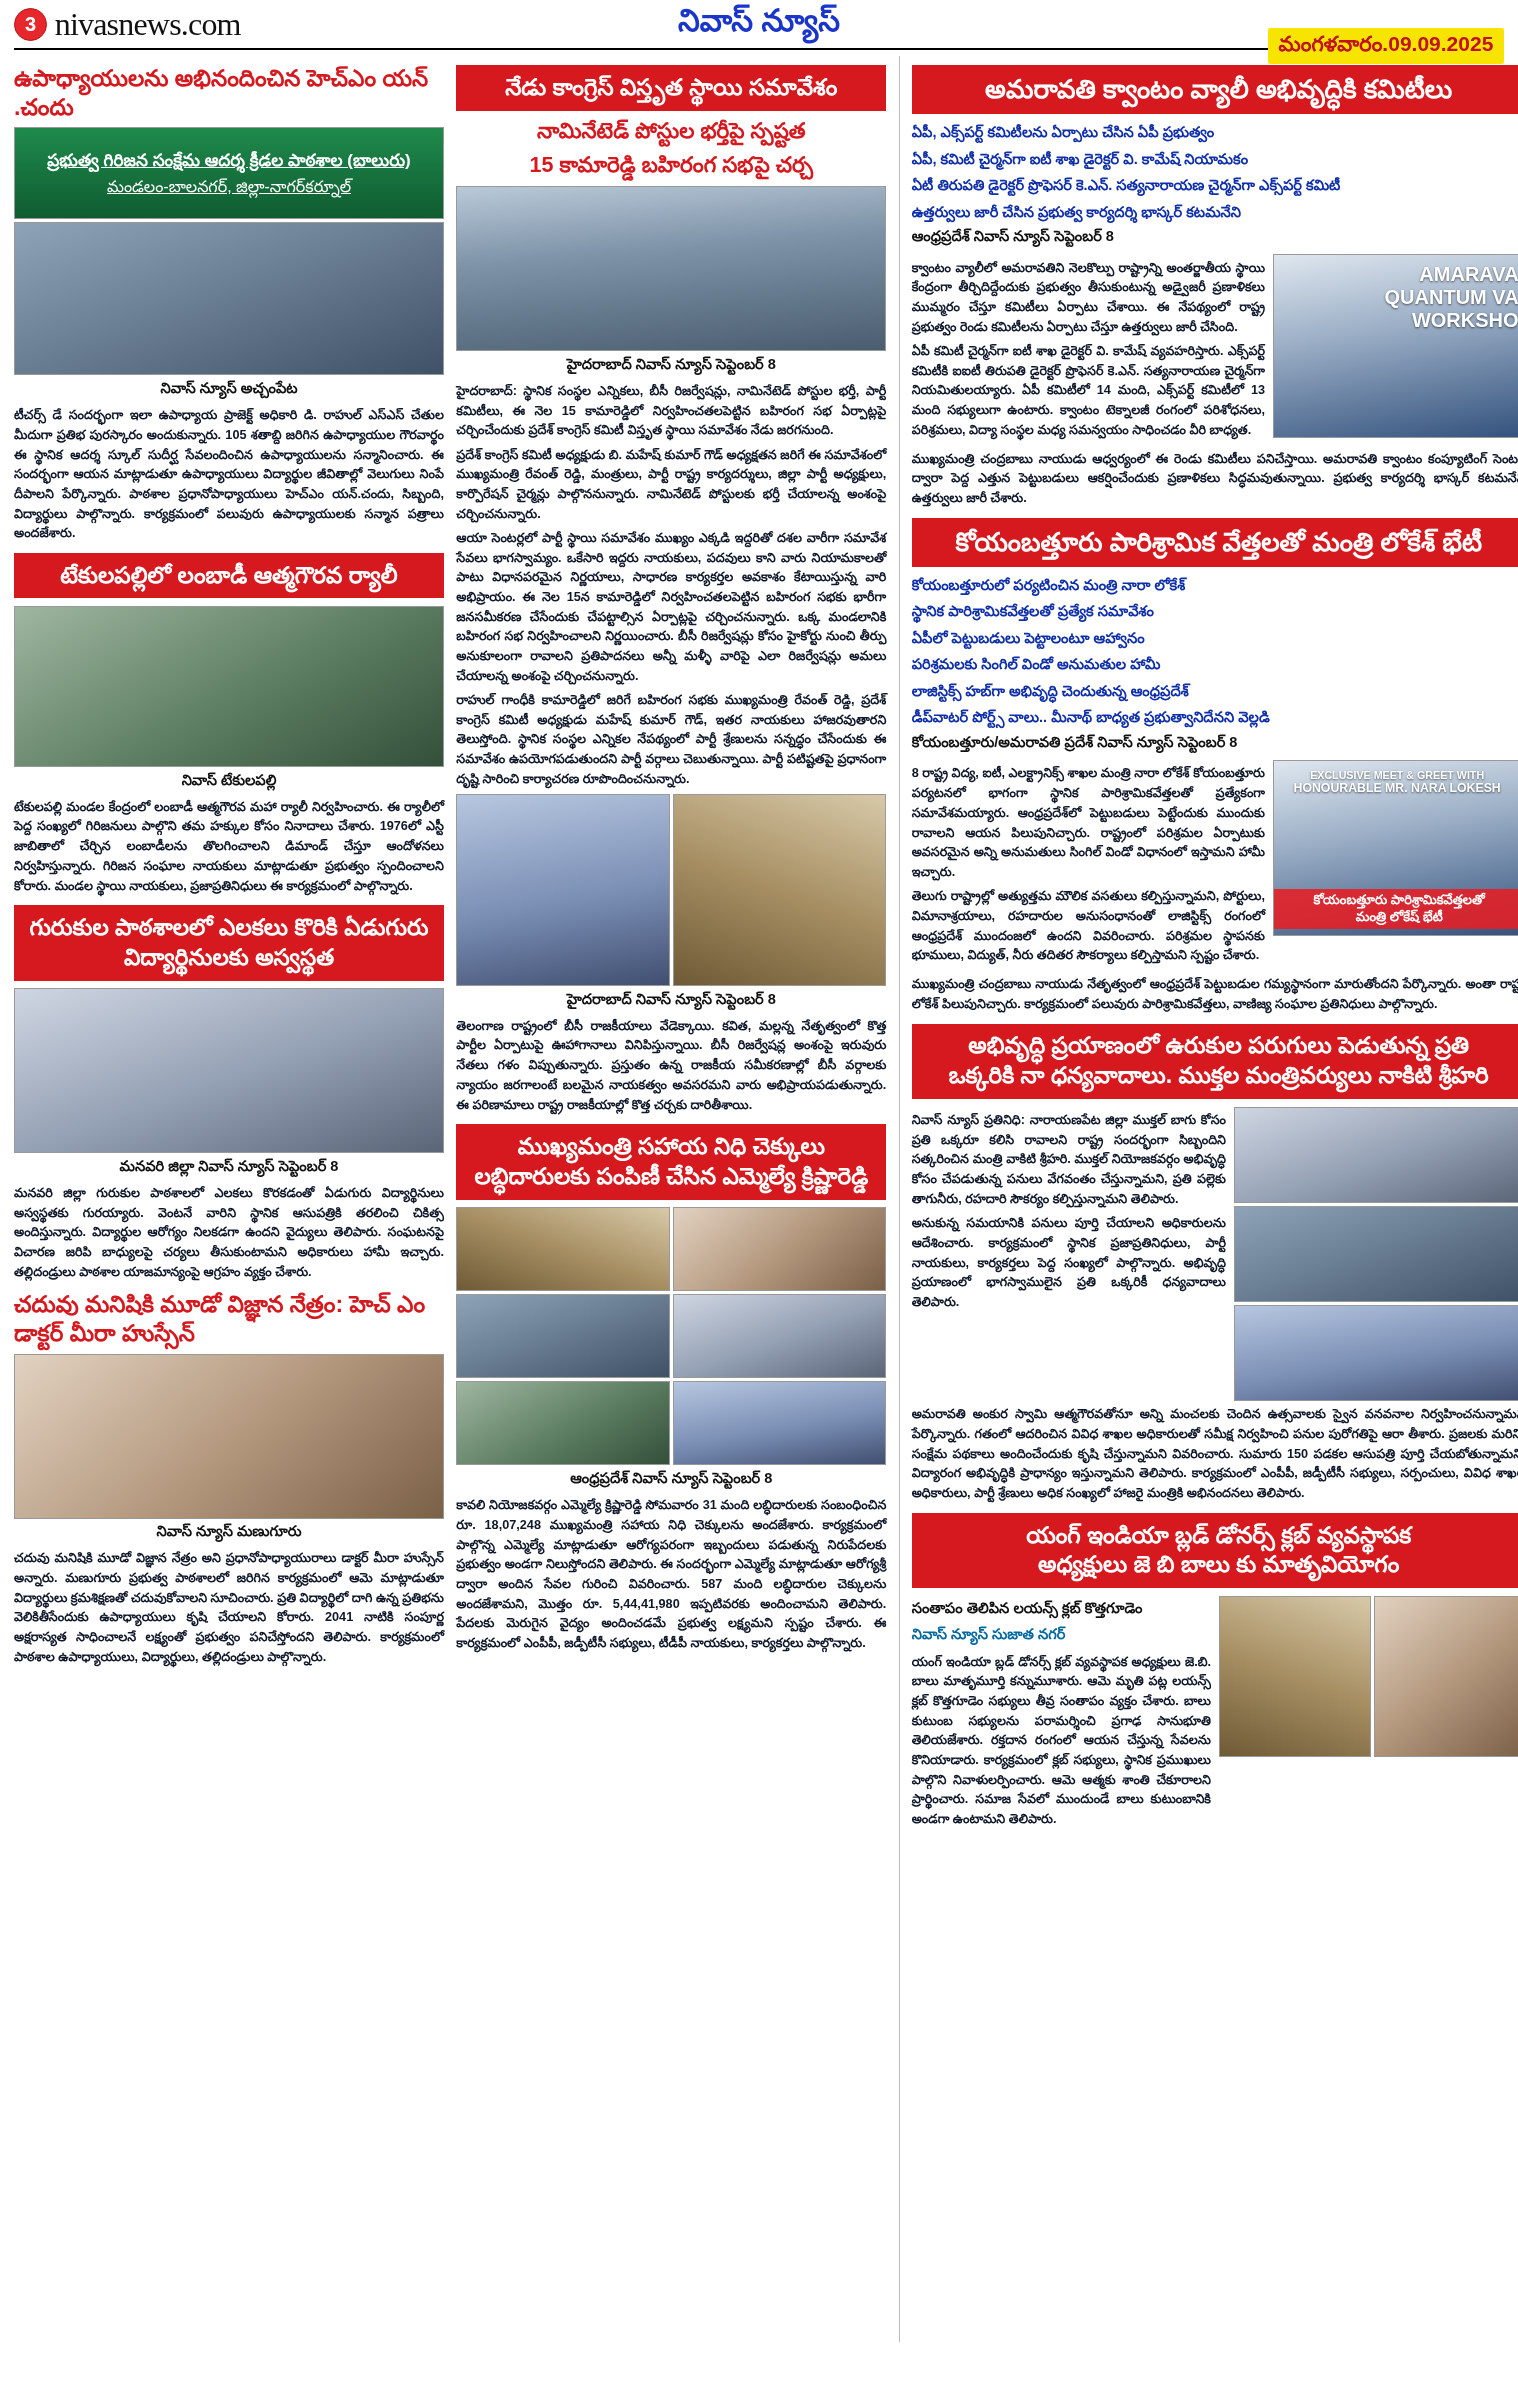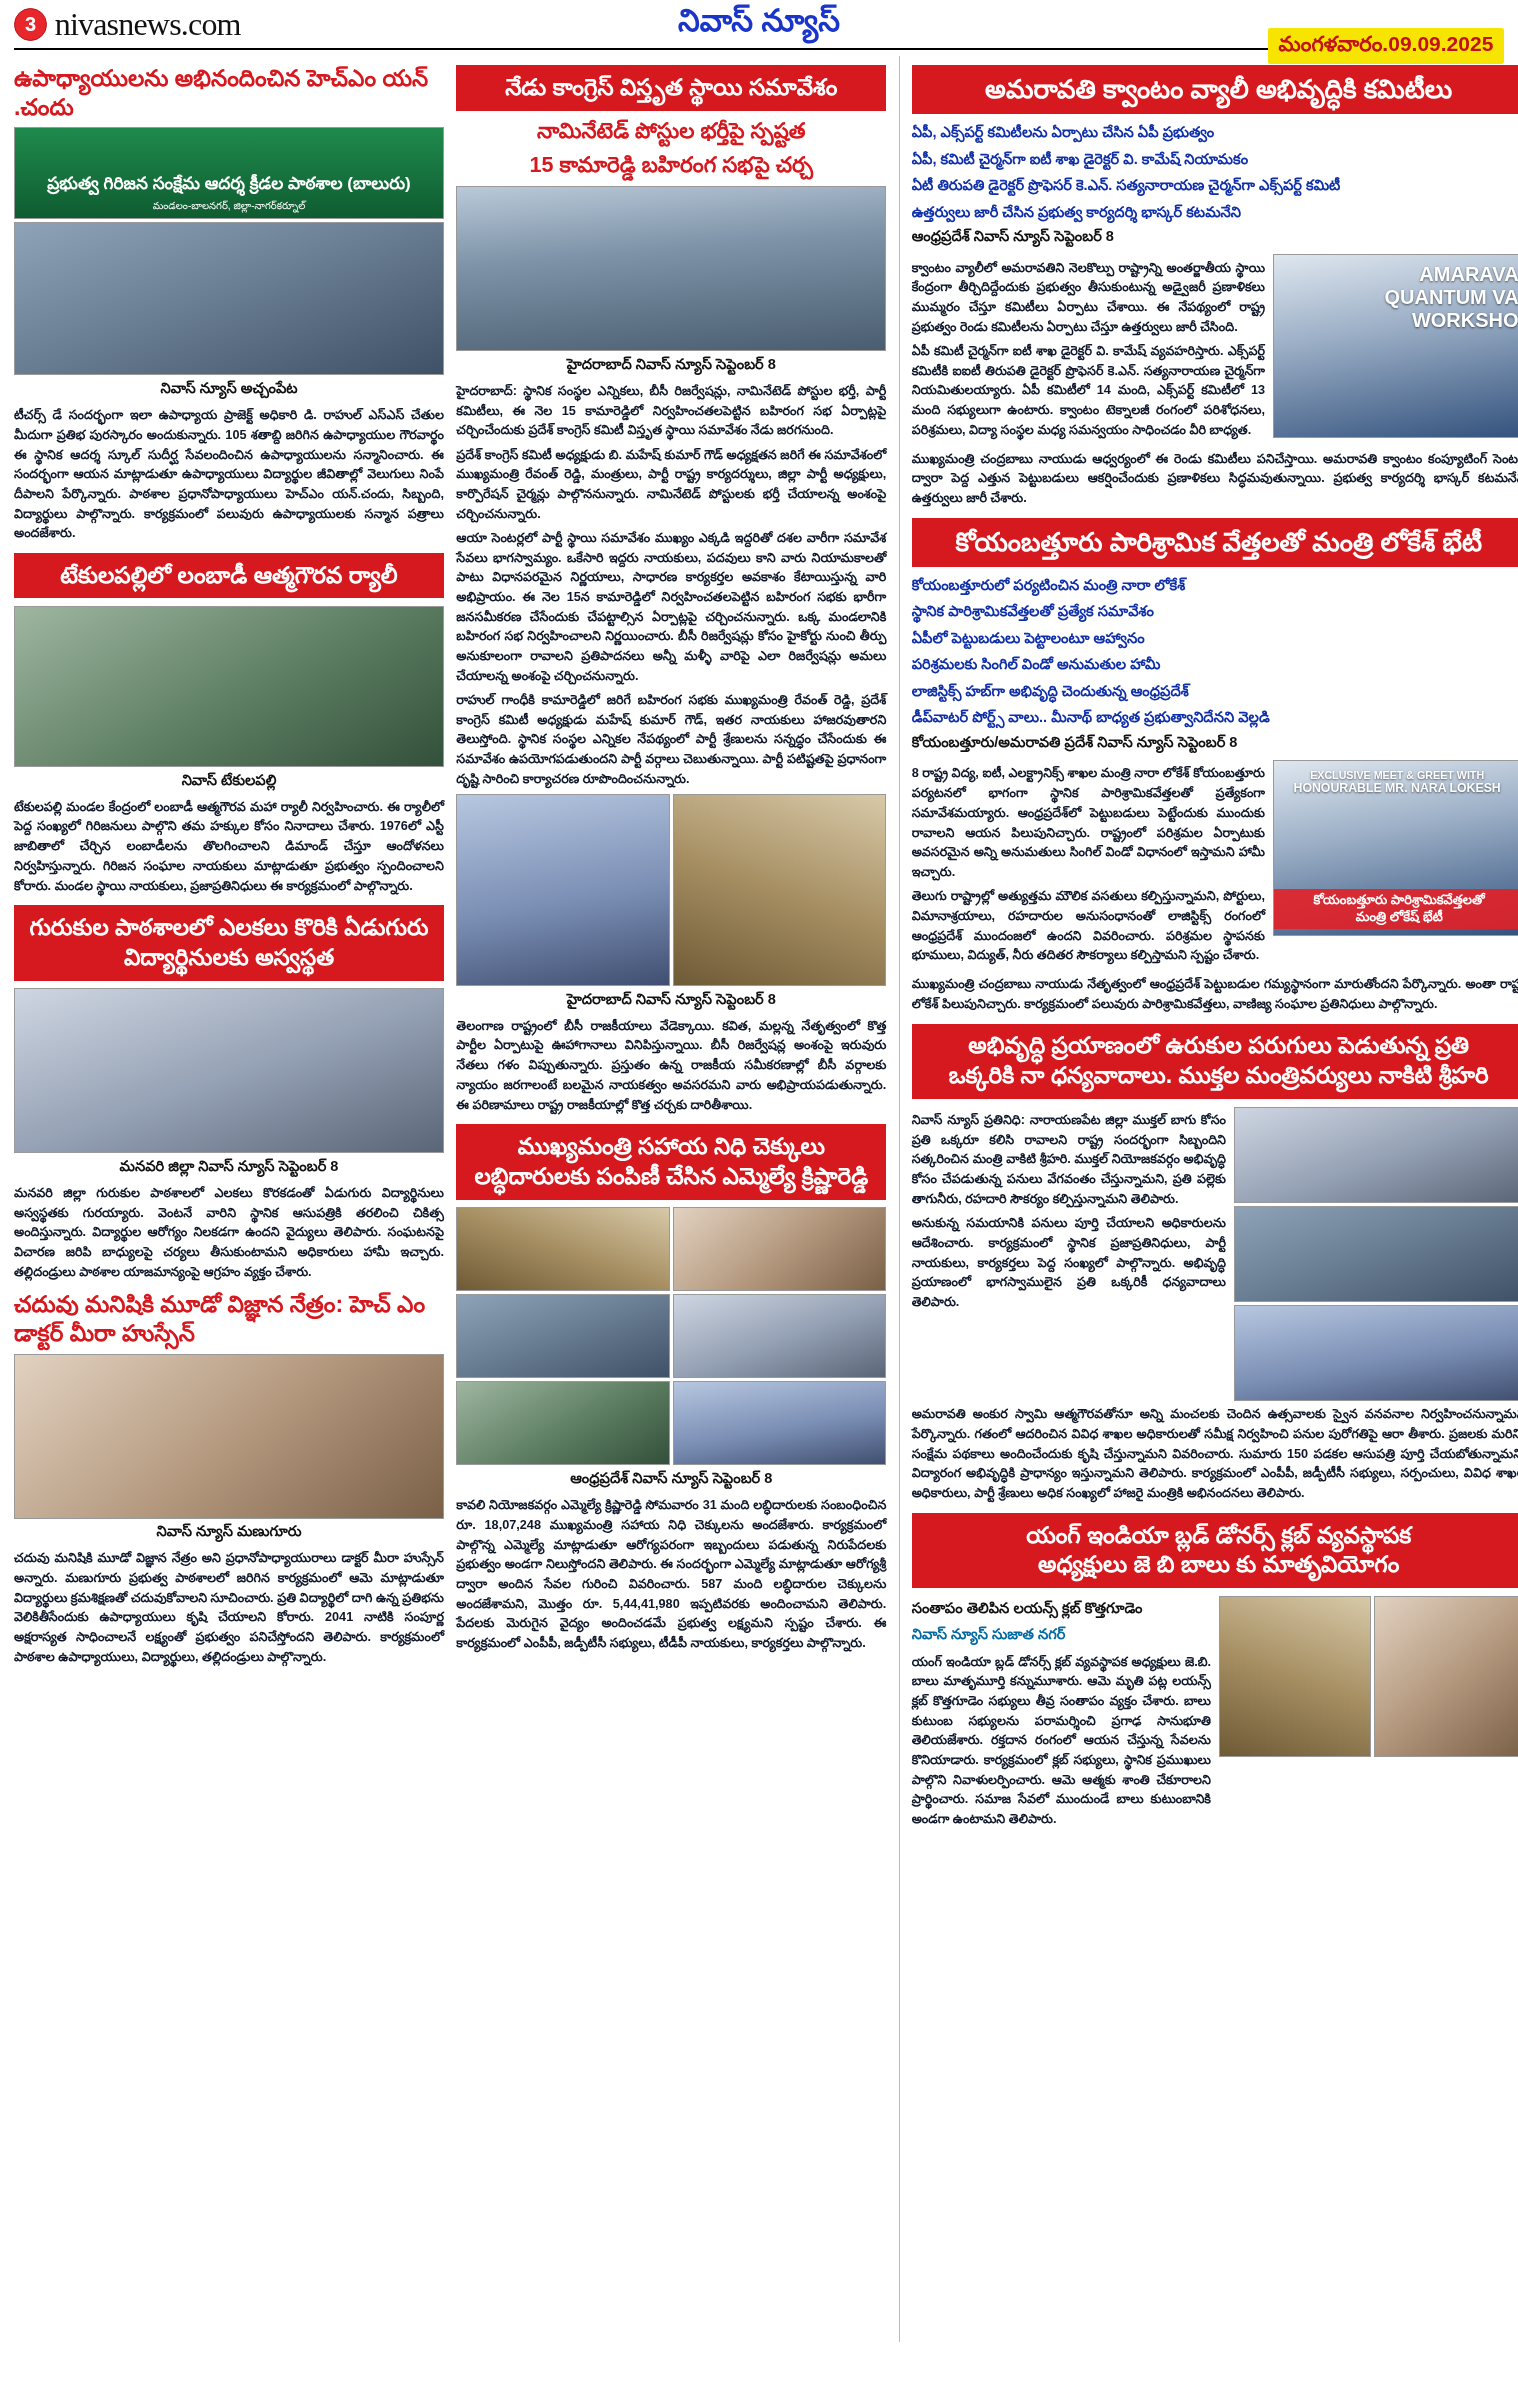--- a/index.html
+++ b/index.html
@@ -156,28 +156,29 @@
   .ph-f { background: linear-gradient(140deg,#e2d2c1 0%,#b59a80 50%,#7a6046 100%); }
   .ph-g { background: linear-gradient(170deg,#b7c7e0 0%,#7b8fb5 55%,#404f71 100%); }
   .ph-banner { background: linear-gradient(170deg,#dfe7ef 0%,#9db0c7 40%,#33527d 100%); }
 
   .photo-sign {
     width: 100%;
     height: 100%;
     background: linear-gradient(#1f8a4c, #0f5c31);
     color: #fff;
     display: flex;
-    align-items: flex-end;
+    align-items: center;
     justify-content: center;
     text-align: center;
     font-size: 17px;
     font-weight: bold;
     line-height: 1.35;
     padding: 6.1px;
     box-sizing: border-box;
+    text-decoration: underline;
   }
   .overlay-band {
     position: absolute;
     left: 0; right: 0; bottom: 6.1px;
     background: rgba(230,30,35,0.88);
     color: #fff;
     font-weight: bold;
     font-size: 13px;
     text-align: center;
     padding: 3.8px 3.1px;
@@ -215,21 +216,21 @@
   <div class="cols">
 
     <div class="col">
 
       <div>
         <div class="headline h-30">ఉపాధ్యాయులను అభినందించిన హెచ్‌ఎం యన్ .చందు</div>
         <div class="photo" style="height:92px">
           <div class="photo-sign">
             <div>
               <div>ప్రభుత్వ గిరిజన సంక్షేమ ఆదర్శ క్రీడల పాఠశాల (బాలురు)</div>
-              <div style="font-size:10px;font-weight:normal;margin-top:3.1px">మండలం-బాలనగర్, జిల్లా-నాగర్‌కర్నూల్</div>
+              <div style="font-size:16px;font-weight:normal;margin-top:3.1px">మండలం-బాలనగర్, జిల్లా-నాగర్‌కర్నూల్</div>
             </div>
           </div>
         </div>
         <div class="photo ph-a" style="height:153px;margin-top:3.1px"></div>
         <div class="kicker">నివాస్ న్యూస్ అచ్చంపేట</div>
         <div class="body-text">టీచర్స్ డే సందర్భంగా ఇలా ఉపాధ్యాయ ప్రాజెక్ట్ అధికారి డి. రాహుల్ ఎస్‌ఎస్ చేతుల మీదుగా ప్రతిభ పురస్కారం అందుకున్నారు. 105 శతాబ్ది జరిగిన ఉపాధ్యాయుల గౌరవార్థం ఈ స్థానిక ఆదర్శ స్కూల్ సుదీర్ఘ సేవలందించిన ఉపాధ్యాయులను సన్మానించారు. ఈ సందర్భంగా ఆయన మాట్లాడుతూ ఉపాధ్యాయులు విద్యార్థుల జీవితాల్లో వెలుగులు నింపే దీపాలని పేర్కొన్నారు. పాఠశాల ప్రధానోపాధ్యాయులు హెచ్‌ఎం యన్.చందు, సిబ్బంది, విద్యార్థులు పాల్గొన్నారు. కార్యక్రమంలో పలువురు ఉపాధ్యాయులకు సన్మాన పత్రాలు అందజేశారు.</div>
       </div>
 
       <div>
         <div class="banner">టేకులపల్లిలో లంబాడీ ఆత్మగౌరవ ర్యాలీ</div>

